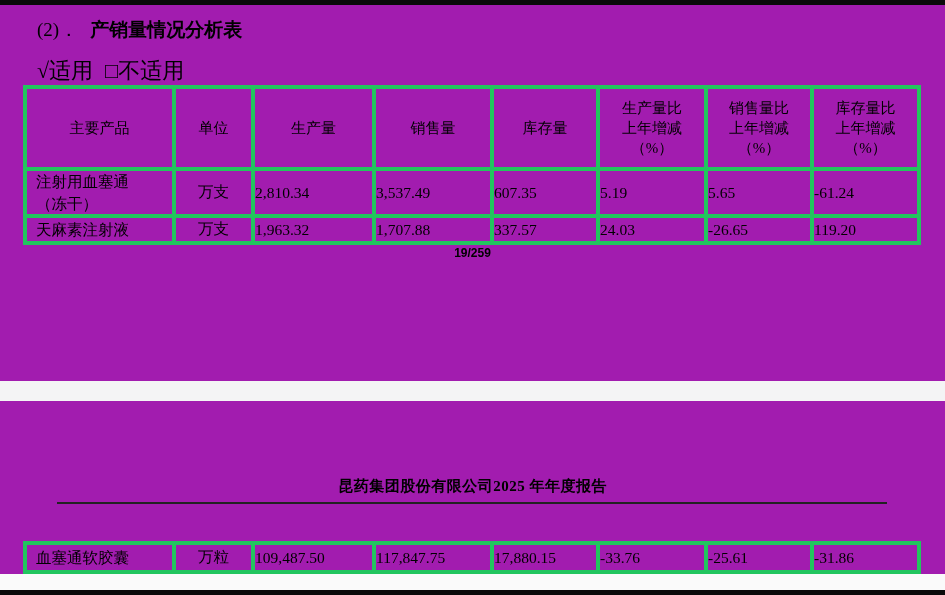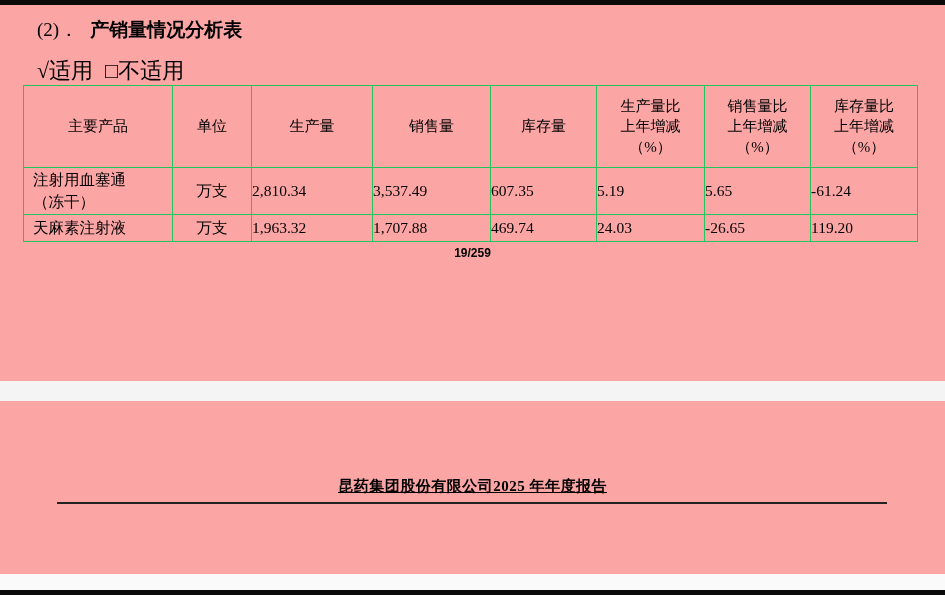--- a/index.html
+++ b/index.html
@@ -1,21 +1,21 @@
 <!DOCTYPE html>
 <html><head>
 <meta charset="utf-8">
 <style>
   * { margin: 0; padding: 0; box-sizing: border-box; }
   html, body { background: #ffffff; }
   .screen {
     position: relative;
     width: 945px;
     height: 595px;
-    background: #fca5a5;
+    background: #a21caf;
     overflow: hidden;
     font-family: "Liberation Serif", "DejaVu Serif", serif;
     color: #000000;
   }
   .letterbox {
     position: absolute;
     left: 0;
     width: 945px;
     background: #0a0a0a;
   }
@@ -45,21 +45,21 @@
     position: absolute;
     left: 23px;
     border-collapse: collapse;
     table-layout: fixed;
     width: 894px;
     font-size: 15.5px;
   }
   table.main { top: 85px; }
   table.continuation { top: 541px; }
   table.report-table td, table.report-table th {
-    border: 1px solid #22c55e;
+    border: 4px solid #22c55e;
     font-weight: normal;
     vertical-align: middle;
     overflow: hidden;
   }
   tr.header-row { height: 82px; }
   tr.row-tall { height: 47px; }
   tr.row-short { height: 27px; }
   tr.row-cont { height: 29px; }
   .th-cell {
     text-align: center;
@@ -98,21 +98,20 @@
 
   .page2-header {
     position: absolute;
     left: 0;
     top: 477px;
     width: 945px;
     text-align: center;
     font-weight: bold;
     font-size: 15px;
     letter-spacing: 0.5px;
-    text-decoration: underline;
   }
   .page2-header-rule {
     position: absolute;
     left: 57px;
     top: 502px;
     width: 830px;
     height: 2px;
     background: #222222;
   }
 
@@ -177,32 +176,56 @@
       <td class="cell-num">607.35</td>
       <td class="cell-num">5.19</td>
       <td class="cell-num">5.65</td>
       <td class="cell-num">-61.24</td>
     </tr>
     <tr class="row-short">
       <td class="cell-product">天麻素注射液</td>
       <td class="cell-unit">万支</td>
       <td class="cell-num">1,963.32</td>
       <td class="cell-num">1,707.88</td>
-      <td class="cell-num">469.74</td>
+      <td class="cell-num">337.57</td>
       <td class="cell-num">24.03</td>
       <td class="cell-num">-26.65</td>
       <td class="cell-num">119.20</td>
     </tr>
   </tbody>
     </table>
 
   <div class="page-number">19/259</div>
 
   <div class="page-gap"></div>
 
   <div class="page2-header">昆药集团股份有限公司2025 年年度报告</div>
   <div class="page2-header-rule"></div>
 
+  <table class="report-table continuation">
+    <colgroup>
+      <col style="width:149px">
+        <col style="width:79px">
+        <col style="width:121px">
+        <col style="width:118px">
+      <col style="width:106px">
+        <col style="width:108px">
+        <col style="width:106px">
+        <col style="width:107px">
+    </colgroup>
+    <tbody>
+        <tr class="row-cont">
+      <td class="cell-product">血塞通软胶囊</td>
+      <td class="cell-unit">万粒</td>
+      <td class="cell-num">109,487.50</td>
+      <td class="cell-num">117,847.75</td>
+      <td class="cell-num">17,880.15</td>
+      <td class="cell-num">-33.76</td>
+      <td class="cell-num">-25.61</td>
+      <td class="cell-num">-31.86</td>
+    </tr>
+  </tbody>
+    </table>
 
   <div class="page-bottom-shade"></div>
   <div class="letterbox bottom"></div>
 
 </div>
 
 </body></html>

